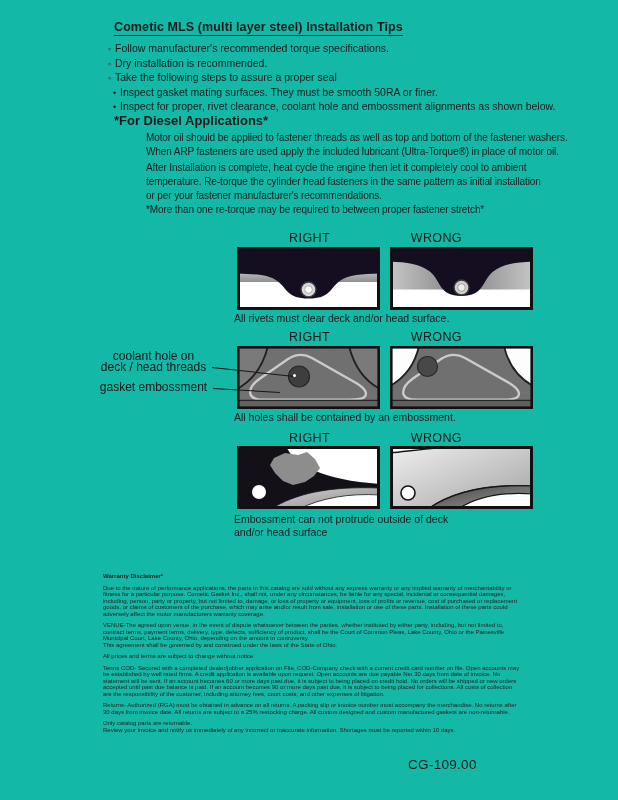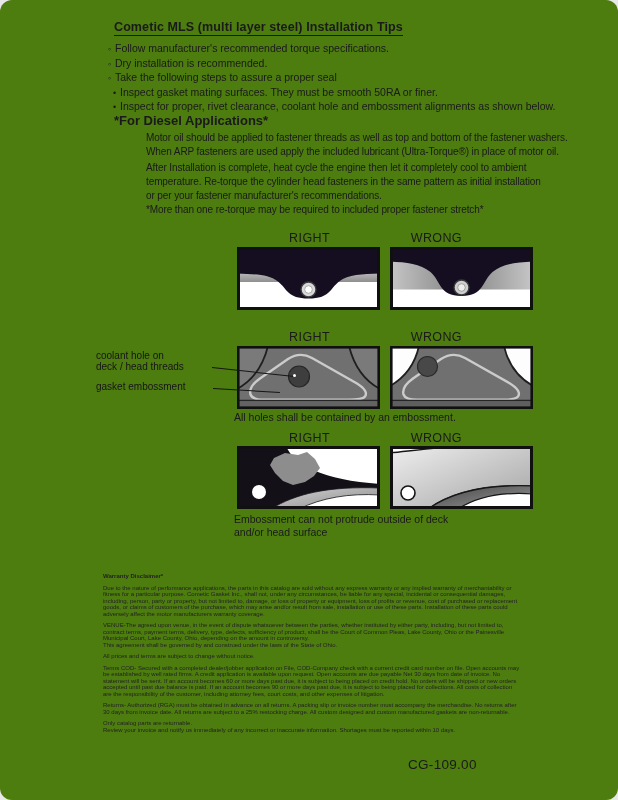--- a/index.html
+++ b/index.html
@@ -1,31 +1,31 @@
 <!DOCTYPE html>
 <html><head>
 <meta charset="utf-8">
 <style>
   html,body{margin:0;padding:0;background:#e8e8e8;}
-  .page{position:relative;width:618px;height:800px;background:#4d7c0f;overflow:hidden;
-        font-family:"Liberation Sans", sans-serif;color:#1a1a1a;border-radius:12px;}
+  .page{position:relative;width:618px;height:800px;background:#14b8a6;overflow:hidden;
+        font-family:"Liberation Sans", sans-serif;color:#1a1a1a;}
   .abs{position:absolute;}
   .title{left:114px;top:20px;font-size:12.5px;font-weight:bold;letter-spacing:.1px;
          border-bottom:1.5px solid #1a1a1a;padding-bottom:1px;white-space:nowrap;}
   .bullets{left:108px;top:42px;font-size:10.5px;line-height:13.5px;}
   .b-row{display:flex;align-items:baseline;white-space:nowrap;}
   .b-row.sub{margin-left:5px;}
   .b-mark{width:7px;flex:0 0 7px;font-size:9px;}
   .h2{left:114px;top:113px;font-size:13px;font-weight:bold;white-space:nowrap;}
   .para{left:114px;font-size:10px;line-height:14px;letter-spacing:-0.1px;}
   .para div{white-space:nowrap;padding-left:32px;}
   .dlabel{top:0;font-size:12.5px;letter-spacing:.4px;text-align:right;width:74px;white-space:nowrap;}
   .caption{font-size:10.5px;line-height:12.5px;white-space:nowrap;}
   .panel{width:143px;height:63px;display:block;}
-  .ann{left:96px;width:115px;text-align:left;font-size:10px;line-height:10.5px;color:#161616;}
+  .ann{left:96px;width:115px;text-align:center;font-size:12px;line-height:10.5px;color:#161616;}
   .lead{height:1.2px;background:#161616;transform-origin:left center;z-index:5;}
   .lead-dot{width:3.4px;height:3.4px;border-radius:50%;background:#ffffff;z-index:6;}
   .legal{left:103px;top:573px;width:436px;font-size:6px;line-height:6.5px;color:#232323;}
   .legal .lg-h{font-weight:bold;}
   .legal .blk{margin-top:5px;}
   .legal div{white-space:nowrap;}
   .code{left:390px;top:757px;font-size:13.5px;letter-spacing:.3px;white-space:nowrap;margin-left:18px;}
 </style>
 </head>
 <body>
@@ -61,21 +61,21 @@
   <div class="abs para" style="top:131px;">
     <div>Motor oil should be applied to fastener threads as well as top and bottom of the fastener washers.</div>
     <div>When ARP fasteners are used apply the included lubricant (Ultra-Torque®) in place of motor oil.</div>
   </div>
   <div class="abs para" style="top:161px;">
     <div>After Installation is complete, heat cycle the engine then let it completely cool to ambient</div>
     <div>temperature. Re-torque the cylinder head fasteners in the same pattern as initial installation</div>
     <div>or per your fastener manufacturer's recommendations.</div>
   </div>
   <div class="abs para" style="top:203px;">
-    <div>*More than one re-torque may be required to included proper fastener stretch*</div>
+    <div>*More than one re-torque may be required to between proper fastener stretch*</div>
   </div>
 
   <div class="abs dlabel" style="left:256px;top:231px;">RIGHT</div>
   <div class="abs dlabel" style="left:388px;top:231px;">WRONG</div>
 
   <svg class="abs panel" style="left:237px;top:247px;" viewBox="0 0 143 63">
     <defs>
       <linearGradient id="d1r-strip" x1="0" y1="0" x2="0" y2="1">
         <stop offset="0" stop-color="#b8b8b8"></stop>
           <stop offset="1" stop-color="#8f8f8f"></stop>
@@ -99,20 +99,21 @@
       </linearGradient>
     </defs>
     <rect x="0" y="0" width="143" height="63" fill="#ffffff"></rect>
     <rect x="0" y="14" width="143" height="28.5" fill="url(#d1w-strip)"></rect>
     <path d="M0,0 H143 V14.5 C126,15.5 113,16.5 102.5,25 C92.5,33.5 94,49 71.5,49 C49,49 50.5,33.5 40.5,25 C30,16.5 17,15.5 0,14.5 Z" fill="#150d20"></path>
     <circle cx="71.5" cy="40.5" r="7.5" fill="#cfcfcf" stroke="#3a3a3a" stroke-width="1.4"></circle>
     <circle cx="71.5" cy="40.5" r="3.8" fill="#ededed" stroke="#8f8f8f" stroke-width="0.8"></circle>
     <rect x="1.5" y="1.5" width="140" height="60" fill="none" stroke="#101010" stroke-width="3"></rect>
   </svg>
 
+  <div class="abs caption" style="left:234px;top:312px;">All rivets must clear deck and/or head surface.</div>
 
   <div class="abs dlabel" style="left:256px;top:330px;">RIGHT</div>
   <div class="abs dlabel" style="left:388px;top:330px;">WRONG</div>
 
   <div class="abs ann" style="top:351px;">
     <div>coolant hole on</div>
     <div>deck / head threads</div>
   </div>
   <div class="abs ann" style="top:382px;">
     <div>gasket embossment</div>

